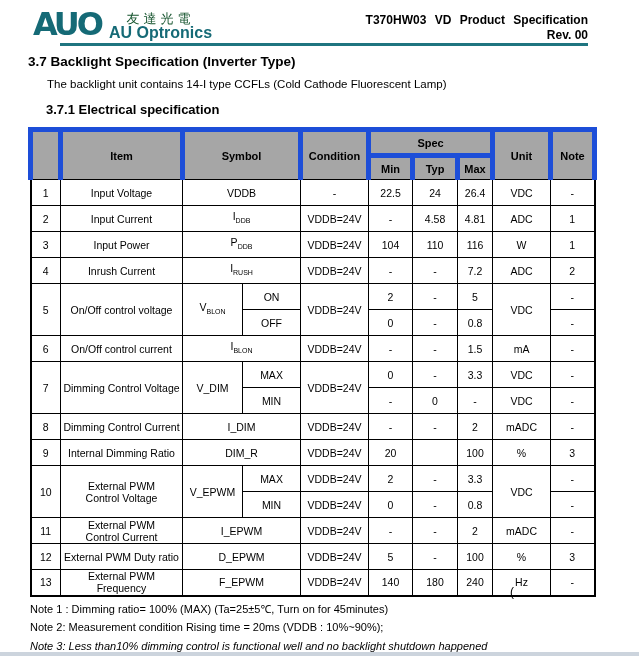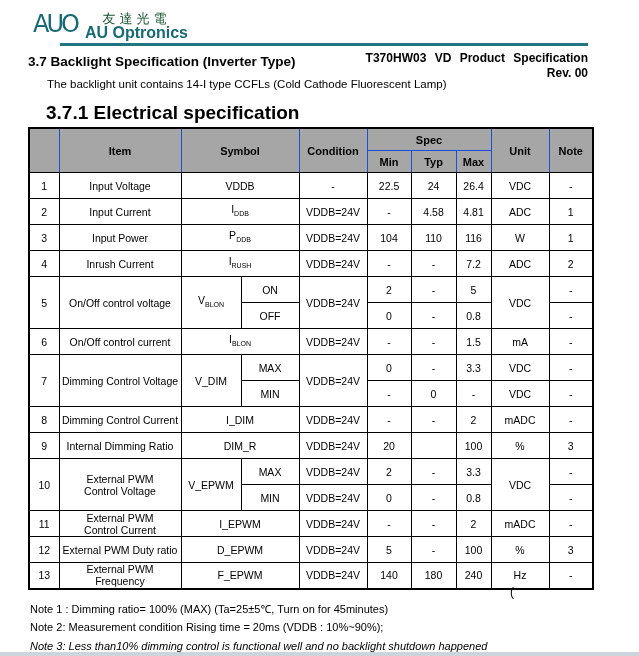--- a/index.html
+++ b/index.html
@@ -8,50 +8,50 @@
     background:#ffffff;
     font-family:"Liberation Sans", sans-serif;
     color:#000;
     position:relative;
     overflow:hidden;
   }
   
   .logo { position:absolute; left:33px; top:9px; display:flex; align-items:flex-start; }
   .logo-mark {
     font-family:"DejaVu Sans", sans-serif;
-    font-weight:normal; font-size:24px; line-height:30px;
+    font-weight:bold; font-size:32px; line-height:30px;
     letter-spacing:-3px; color:#156a76;
   }
   .logo-right { margin-left:8px; padding-top:2px; }
   .logo-cn { font-size:13px; letter-spacing:4px; color:#14532d; line-height:15px;text-align:center; }
   .logo-en { font-size:16px; font-weight:bold; color:#156a76; line-height:13px; }
-  .title-block { position:absolute; right:51px; top:13px; text-align:right;margin-top:38px; }
+  .title-block { position:absolute; right:51px; top:13px; text-align:right; }
   .doc-title { font-size:12px; font-weight:bold; word-spacing:5px; line-height:15px; }
   .doc-rev { font-size:12px; font-weight:bold; line-height:15px; }
   .header-rule { position:absolute; left:60px; top:43px; width:528px; height:3px; background:#1f7580; }
 
   
   .sec-heading { position:absolute; left:28px; top:54px; font-size:13.5px; font-weight:bold; }
   .sec-intro   { position:absolute; left:47px; top:78px; font-size:11.5px; }
-  .sub-heading { position:absolute; left:46px; top:102px; font-size:19px; font-weight:bold; }
+  .sub-heading { position:absolute; left:46px; top:102px; font-size:13px; font-weight:bold; }
 
   
   .spec-table-wrap { position:absolute; left:28px; top:127px; }
   table.spec {
     border-collapse:collapse; table-layout:fixed;
     width:564px; border:2px solid #000;
   }
   table.spec td, table.spec th {
     border:1px solid #000; padding:0 1px;
     text-align:center; vertical-align:middle;
     font-size:10.5px; line-height:12px; font-weight:normal;
     overflow:hidden; word-wrap:break-word;
   }
   table.spec thead th {
-    background:#a6a6a6; border:1px solid #1d4ed8;
+    background:#a6a6a6; border:5px solid #1d4ed8;
     font-size:11px; font-weight:bold; height:21px;
   }
   table.spec thead th.hdr-bottom { border-bottom:1px solid #000; }
   table.spec tbody tr { height:26px; }
   table.spec sub { font-size:7px; }
 
   
   .stray-paren { position:absolute; left:510px; top:585px; font-size:12px; }
   .notes { position:absolute; left:30px; top:601px; font-size:11px; line-height:16px; }
   .note-line { margin:0 0 2px 0; }

